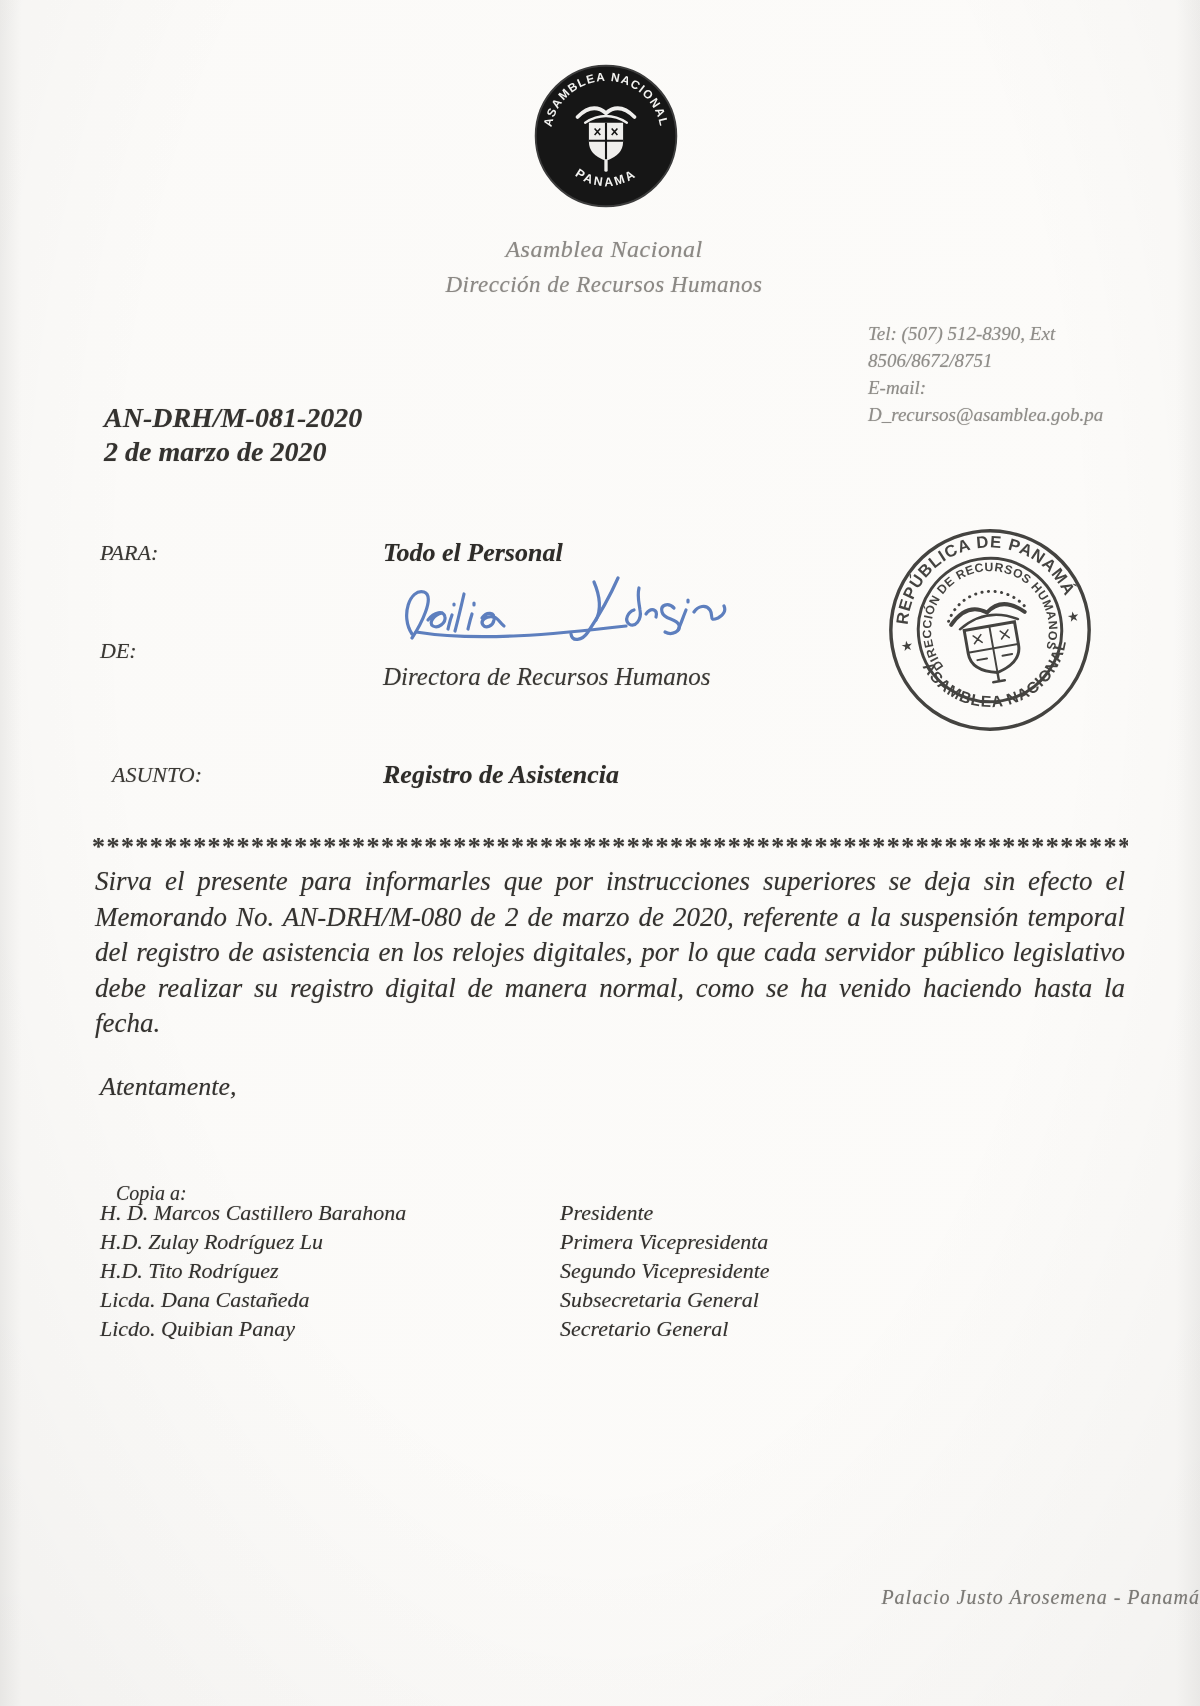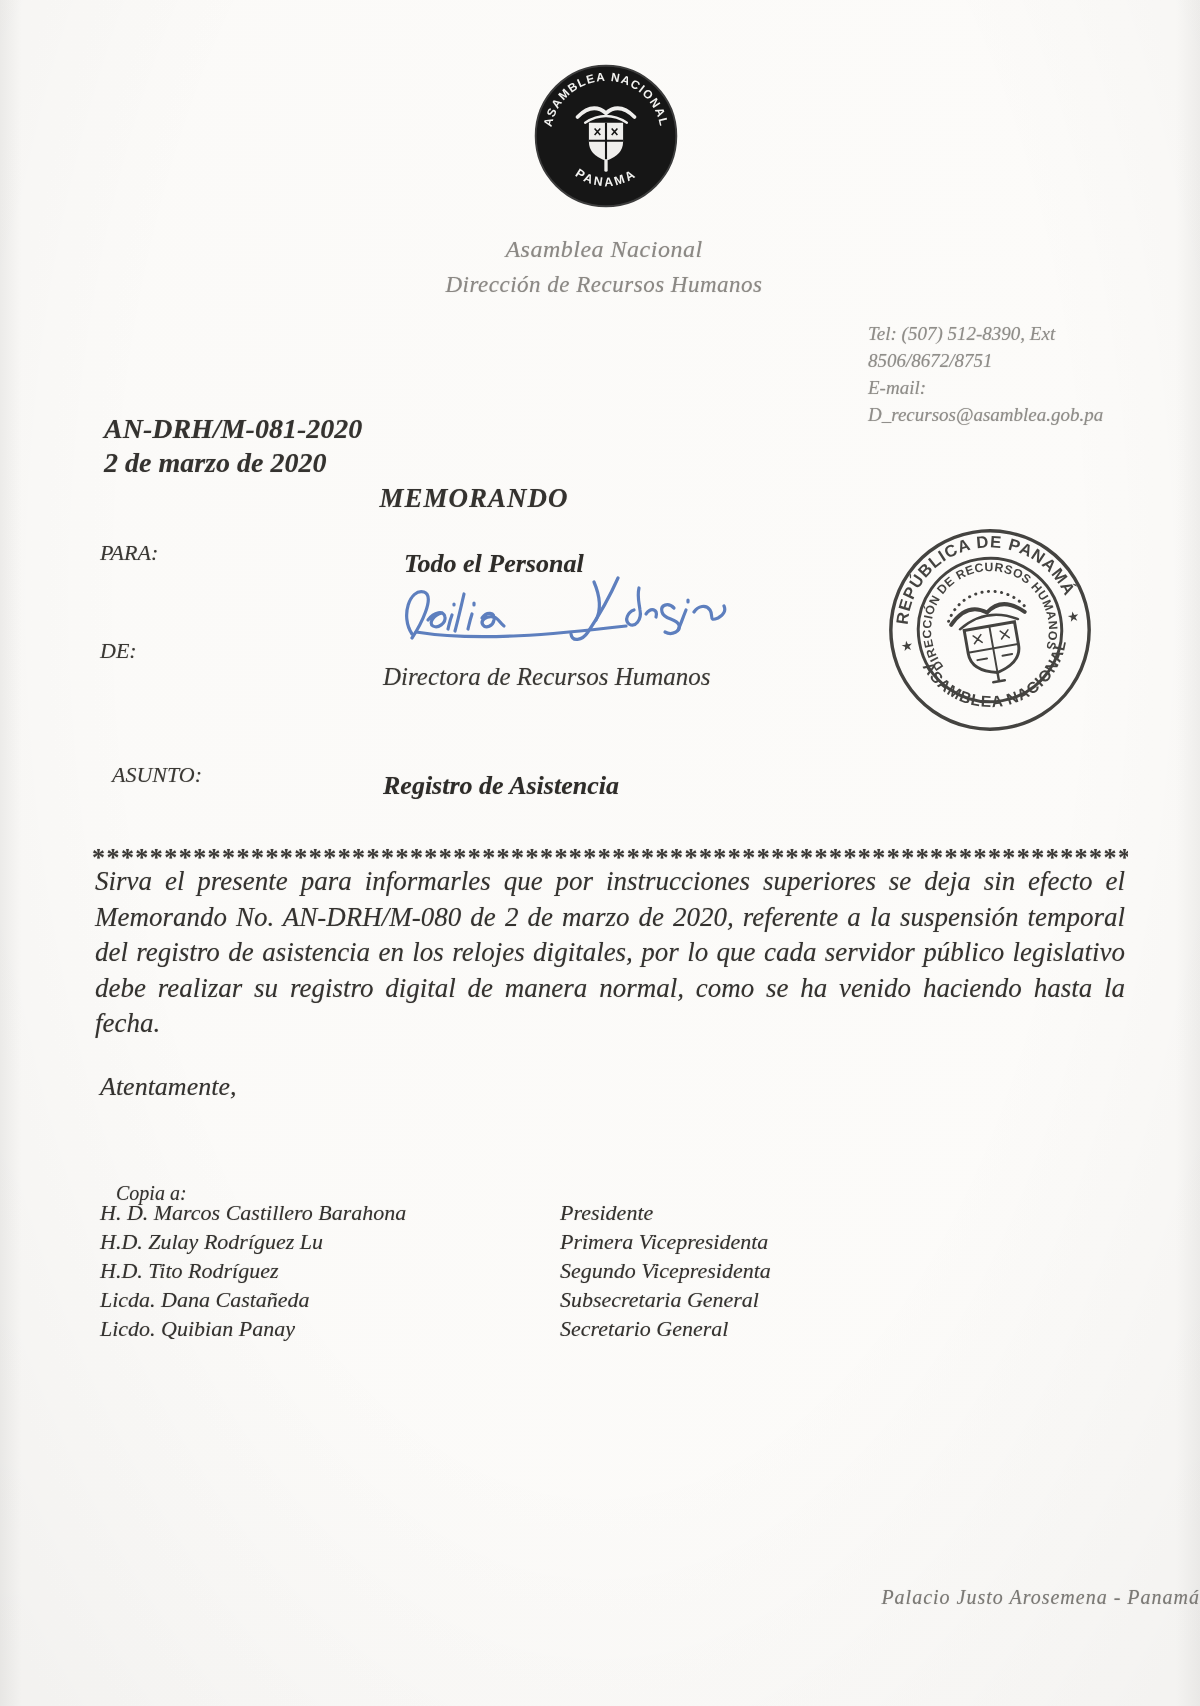--- a/index.html
+++ b/index.html
@@ -9,21 +9,21 @@
     margin:0 auto;
     overflow:hidden;
     background:
       radial-gradient(ellipse at 50% 35%, rgba(0,0,0,0) 55%, rgba(0,0,0,0.035) 100%),
       linear-gradient(90deg,#efeeec 0,#fbfaf8 1.8%,#fcfbf9 98%,#f1f0ee 100%);
     font-family:"Liberation Serif","DejaVu Serif",serif;
     color:#34322f;
   }
   .abs{position:absolute;}
   .it{font-style:italic;}
-  .b{font-weight:bold;margin-top:11px;}
+  .b{font-weight:bold;}
   .scan{text-shadow:0 0 1px rgba(62,60,56,0.38);}
   .scan-soft{text-shadow:0 0 1px rgba(120,118,114,0.45);}
 
   .org-line{left:304px;width:600px;text-align:center;color:#8b8884;letter-spacing:.5px;}
   .contact{left:868px;top:320px;width:280px;font-size:19px;line-height:27px;color:#8f8d89;font-style:italic;}
 
   .ref{left:104px;top:402px;font-size:28px;}
   .date{left:104px;top:436px;font-size:28px;}
   .title{left:174px;top:472px;width:600px;text-align:center;font-size:27px;letter-spacing:1px;}
 
@@ -77,24 +77,23 @@
 
   <div class="abs contact scan-soft">
     <div>Tel: (507) 512-8390, Ext</div>
     <div>8506/8672/8751</div>
     <div>E-mail: D_recursos@asamblea.gob.pa</div>
   </div>
 
   <div class="abs ref it b scan">AN-DRH/M-081-2020</div>
   <div class="abs date it b scan">2 de marzo de 2020</div>
 
-  <div class="abs title it b scan">MEMORANDO</div>
 
   <div class="abs label it scan" style="left:100px;top:540px;">PARA:</div>
-  <div class="abs value it b scan" style="left:404px;top:538px;">Todo el Personal</div>
+  <div class="abs value it b scan" style="left:383px;top:538px;">Todo el Personal</div>
 
   <svg class="abs" style="left:388px;top:552px;" width="340" height="100" viewBox="0 0 340 100">
     <g fill="none" stroke-width="3.2" stroke-linecap="round" stroke-linejoin="round" opacity="0.9" stroke="#4d72b8">
       <path d="M24,82 C12,64 22,36 36,40 C48,44 32,74 24,86"></path>
       <path d="M40,68 C46,60 56,58 57,65 C58,71 50,77 45,74 C40,71 46,63 54,61"></path>
       <path d="M64,63 C62,68 61,73 60,77 M66,52 L66,53"></path>
       <path d="M76,42 C73,55 70,68 67,79"></path>
       <path d="M84,62 C82,68 81,73 80,77 M86,51 L86,53"></path>
       <path d="M94,66 C99,59 107,60 106,68 C105,74 98,77 95,73 C92,69 98,63 106,65 C110,66 112,71 116,74"></path>
       <path d="M28,80 C90,90 170,82 238,74"></path>
@@ -162,21 +161,21 @@
     <div class="copy-row">
       <span class="copy-name">H. D. Marcos Castillero Barahona</span>
       <span class="copy-title">Presidente</span>
     </div>
     <div class="copy-row">
       <span class="copy-name">H.D. Zulay Rodríguez Lu</span>
       <span class="copy-title">Primera Vicepresidenta</span>
     </div>
     <div class="copy-row">
       <span class="copy-name">H.D. Tito Rodríguez</span>
-      <span class="copy-title">Segundo Vicepresidenta</span>
+      <span class="copy-title">Segundo Vicepresidente</span>
     </div>
     <div class="copy-row">
       <span class="copy-name">Licda. Dana Castañeda</span>
       <span class="copy-title">Subsecretaria General</span>
     </div>
     <div class="copy-row">
       <span class="copy-name">Licdo. Quibian Panay</span>
       <span class="copy-title">Secretario General</span>
     </div>
   </div>

